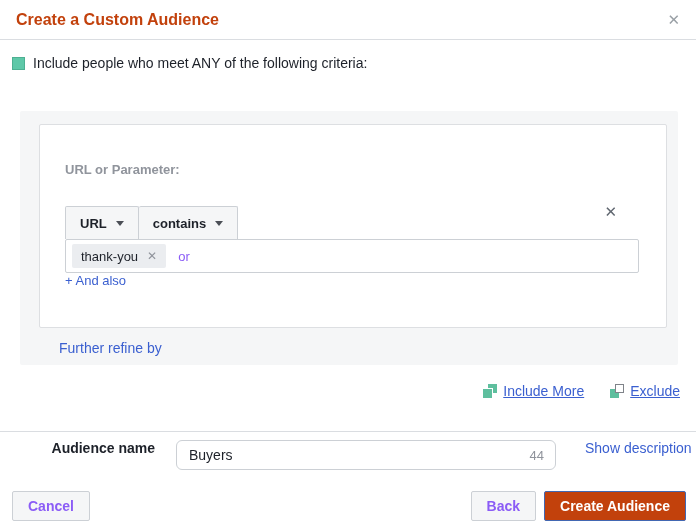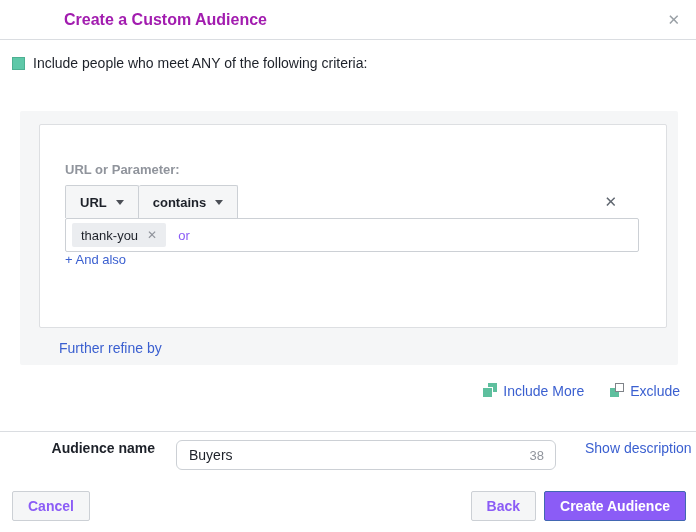--- a/index.html
+++ b/index.html
@@ -2,21 +2,21 @@
 <html><head>
 <meta charset="utf-8">
 <style>
   * { margin:0; padding:0; box-sizing:border-box; }
   html,body { width:696px; height:532px; background:#fff; }
   body { font-family:"Liberation Sans", sans-serif; color:#1d2129; font-size:13px; }
   .dialog { position:relative; width:696px; height:532px; background:#fff; overflow:hidden; }
 
   
   .header { height:40px; border-bottom:1px solid #dadde1; display:flex; align-items:center; padding:0 16px; }
-  .title { font-size:16px; font-weight:bold; color:#a21caf;margin-left:48px; }
+  .title { font-size:16px; font-weight:bold; color:#c2410c; }
   .close { margin-left:auto; color:#9aa0a6; font-size:15px; line-height:1; cursor:pointer; }
 
   
   .intro { display:flex; align-items:center; gap:8px; margin:15px 12px 0; font-size:14px; }
   .green-sq { width:13px; height:13px; background:#5ec8a8; border:1px solid #4db092; flex:0 0 auto; }
 
   
   .grey-panel { margin:40px 18px 0 20px; height:254px; background:#f5f6f7; border-radius:2px; padding:13px 11px 0 19px; }
   .white-panel { background:#fff; border:1px solid #dddfe2; border-radius:2px; height:204px; padding:21px 15px 0; }
 
@@ -28,36 +28,36 @@
   .days-input { width:40px; height:28px; border:1px solid #ccd0d5; border-radius:2px; text-align:center;
                 font-size:13px; font-family:inherit; color:#1d2129; margin:0 10px; }
   .info-icon { width:14px; height:14px; border-radius:50%; background:#90949c; color:#fff; font-size:10px; font-weight:bold;
                display:inline-flex; align-items:center; justify-content:center; margin-left:7px;
                font-family:"Liberation Serif", serif; font-style:italic; cursor:pointer; }
 
   .url-section { margin:16px 12px 0 10px; }
   .url-label { font-size:13px; font-weight:bold; color:#90949c; }
   .tabs-row { display:flex; align-items:flex-end; margin-top:8px; }
   .tab-btn { display:inline-flex; align-items:center; gap:9px; background:#f5f6f7; border:1px solid #ccd0d5; border-bottom:none;
-             height:33px; padding:0 14px; font-weight:bold; font-size:13px; color:#1d2129; cursor:pointer; border-radius:2px 2px 0 0; }
+             height:33px; padding:0 14px; font-weight:bold; font-size:13px; color:#1d2129; cursor:pointer; border-radius:2px 2px 0 0;margin-top:21px; }
   .tab-btn + .tab-btn { border-left:none; }
   .remove-x { margin-left:auto; margin-right:22px; align-self:center; color:#606770; font-size:15px; cursor:pointer; }
 
   .token-input { height:34px; border:1px solid #ccd0d5; border-radius:2px; background:#fff; display:flex; align-items:center; padding:0 8px 0 6px; cursor:text; }
   .chip { background:#ebedf0; border-radius:2px; height:24px; display:inline-flex; align-items:center; gap:9px; padding:0 9px; font-size:13px; color:#1d2129; }
   .chip-x { color:#90949c; font-size:12px; cursor:pointer; }
   .or-text { color:#8b5cf6; margin-left:12px; }
 
   .link { color:#3a5fd0; cursor:pointer; text-decoration:none; }
   .and-also { display:inline-block; margin-top:0; font-size:13px; }
   .refine-link { display:inline-block; margin:12px 0 0 20px; font-size:14px; }
 
   
   .actions-row { display:flex; justify-content:flex-end; align-items:center; gap:26px; margin:18px 16px 0 0; font-size:14px; }
-  .action-link { display:inline-flex; align-items:flex-start; gap:6px; }
+  .action-link { display:inline-flex; align-items:center; gap:6px;text-decoration:underline; }
   .sq-icon { position:relative; width:14px; height:14px; flex:0 0 auto; }
   .sq-icon span { position:absolute; width:9px; height:9px; }
   .inc-b { top:0; right:0; background:#5ebf9e; }
   .inc-f { bottom:0; left:0; background:#5ebf9e; box-shadow:0 0 0 1px #fff; }
   .exc-b { bottom:0; left:0; background:#5ebf9e; }
   .exc-f { top:0; right:0; background:#fff; border:1px solid #7f8389; }
 
   .divider { border-top:1px solid #dadde1; margin-top:32px; }
 
   
@@ -67,21 +67,21 @@
   .name-input { width:380px; height:30px; border:1px solid #ccd0d5; border-radius:6px; padding:0 36px 0 12px;
                 font-size:14px; font-family:inherit; color:#1d2129;margin-left:8px; }
   .char-count { position:absolute; right:12px; top:50%; transform:translateY(-50%); color:#90949c; font-size:13px; }
   .show-desc { margin-left:29px; font-size:14px; }
 
   
   .footer { display:flex; align-items:center; margin:21px 10px 0 12px; }
   .btn { height:30px; border-radius:2px; font-size:14px; font-weight:bold; padding:0 15px;
          display:inline-flex; align-items:center; cursor:pointer; font-family:inherit; }
   .btn-grey { background:#f5f6f7; border:1px solid #ccd0d5; color:#8b5cf6; }
-  .btn-blue { background:#8b5cf6; border:1px solid #4267b2; color:#fff; margin-left:8px; }
+  .btn-blue { background:#c2410c; border:1px solid #4267b2; color:#fff; margin-left:8px; }
   .spacer { flex:1; }
 </style>
 </head>
 <body>
 
 <div class="dialog">
 
   <div class="header">
     <div class="title">Create a Custom Audience</div>
     <div class="close">✕</div>
@@ -142,21 +142,21 @@
       <span>Exclude</span>
     </a>
   </div>
 
   <div class="divider"></div>
 
   <div class="name-row">
     <div class="name-label">Audience name</div>
     <div class="name-input-wrap">
       <input class="name-input" value="Buyers" style="">
-      <span class="char-count">38</span>
+      <span class="char-count">44</span>
     </div>
     <a class="link show-desc">Show description</a>
   </div>
 
   <div class="footer">
     <button class="btn btn-grey">Cancel</button>
     <div class="spacer"></div>
     <button class="btn btn-grey">Back</button>
     <button class="btn btn-blue">Create Audience</button>
   </div>

